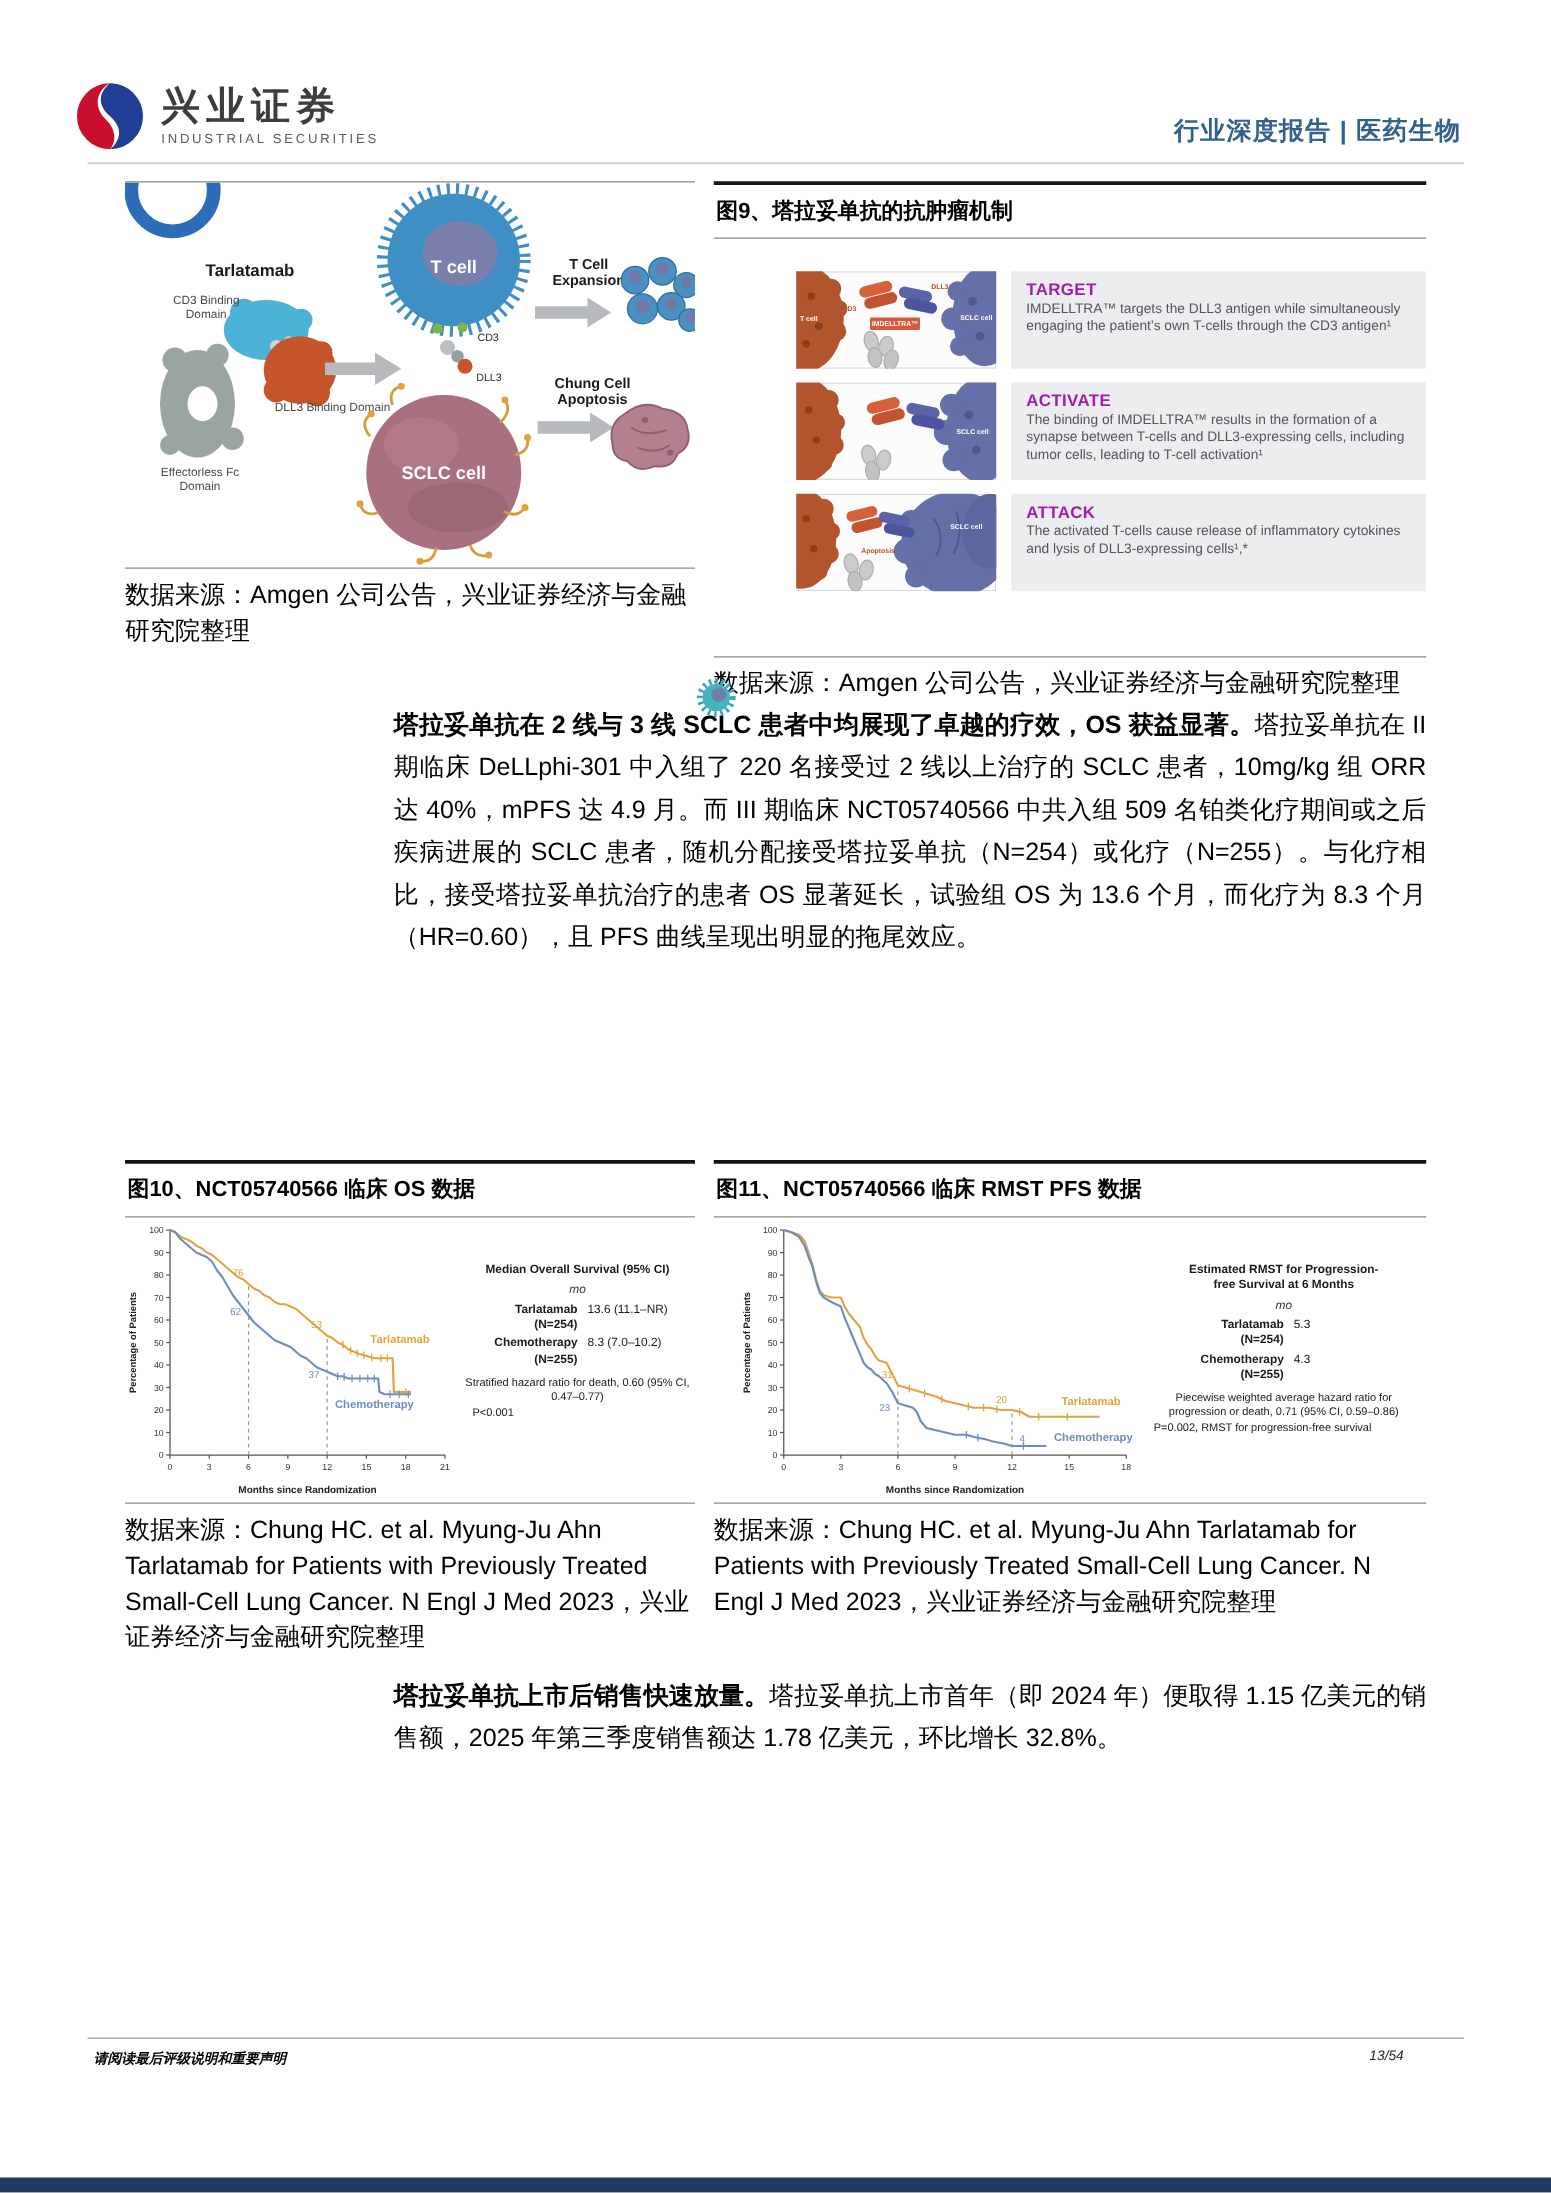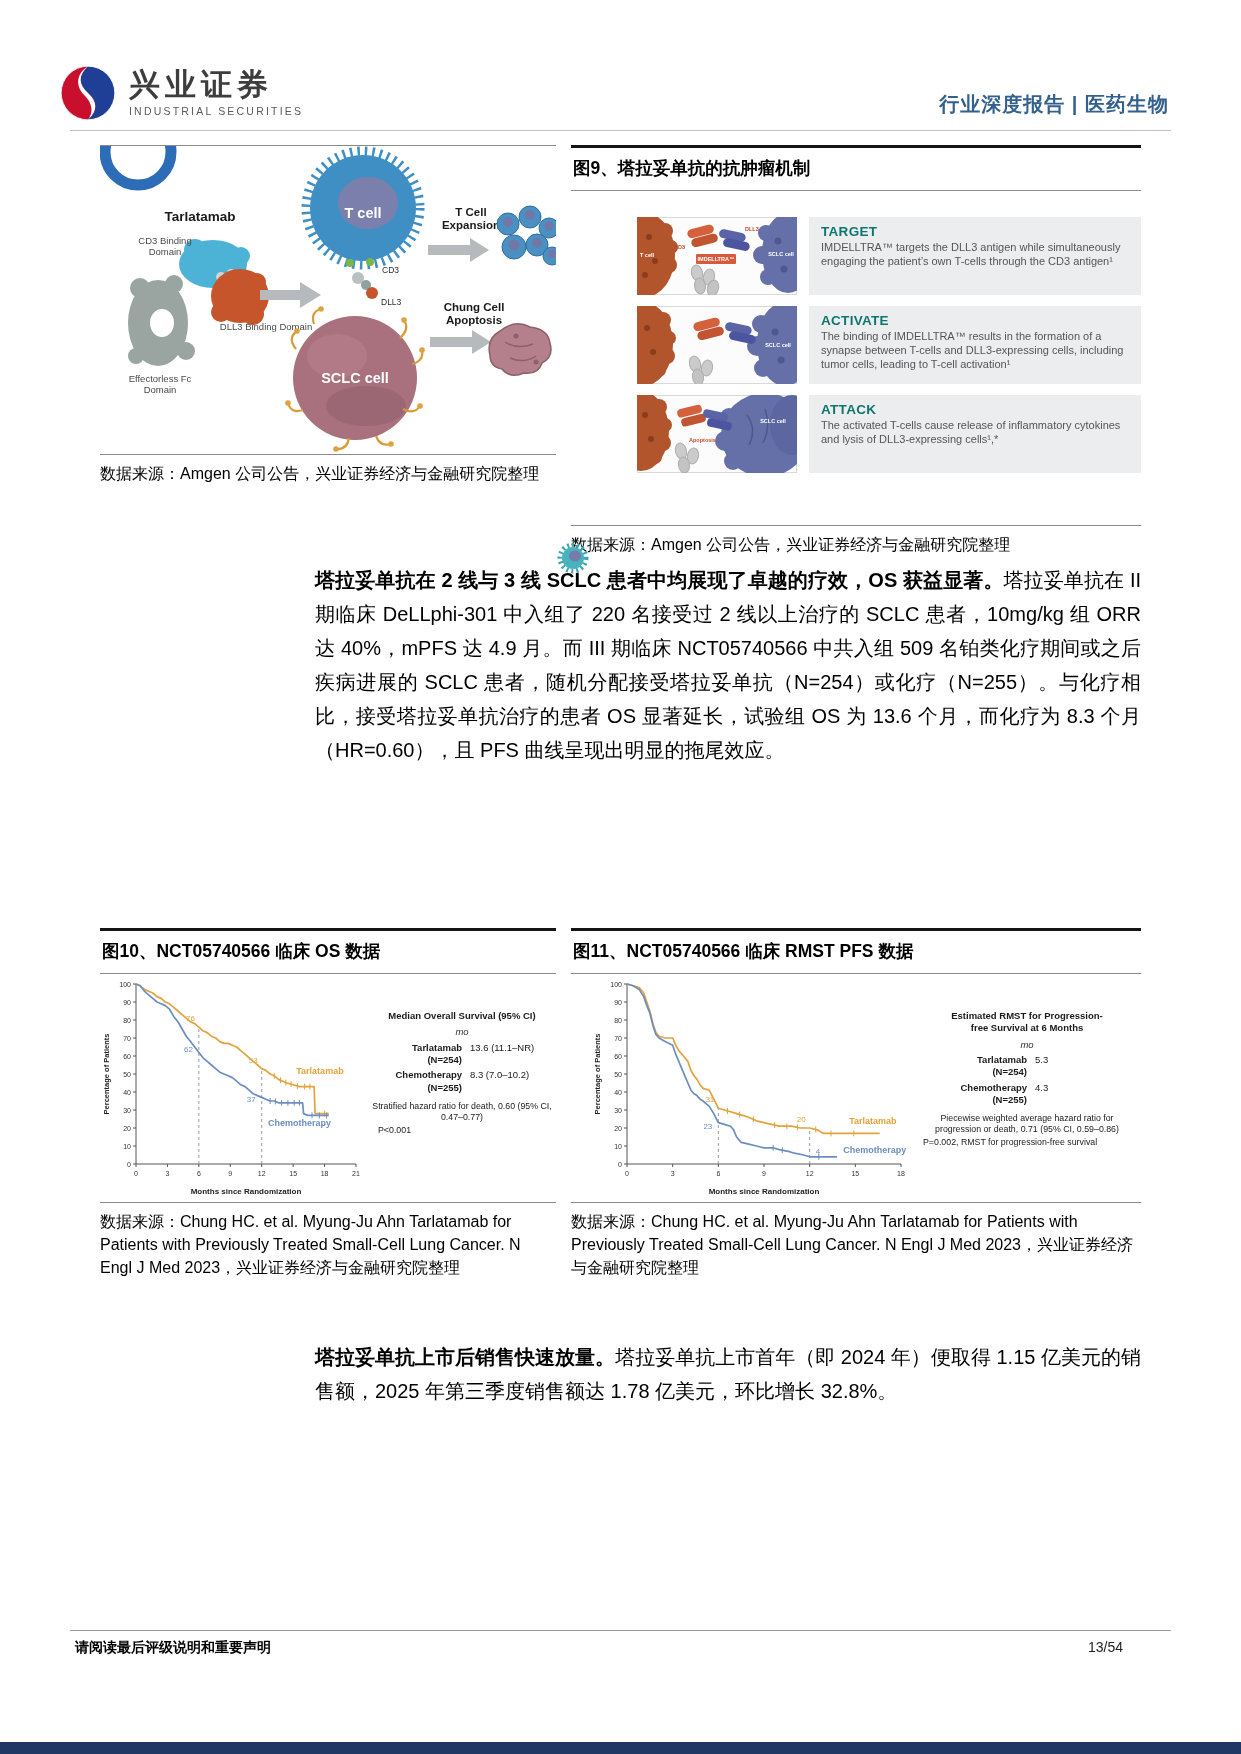--- a/index.html
+++ b/index.html
@@ -20,28 +20,28 @@
   .fig-row{position:absolute;left:100px;width:1041px;display:flex;gap:15px;}
   .row1{top:145px;}
   .row2{top:928px;}
   .col-l{width:456px;flex:0 0 456px;}
   .col-r{width:570px;flex:0 0 570px;}
   .fig-title{border-top:3px solid #151515;font-size:17.5px;font-weight:bold;
              padding:8px 0 10px 2px;color:#000;}
   .fig-body{border-top:1px solid #8a8a8a;position:relative;overflow:hidden;}
   .row1 .fig-body{height:308px;}
   .row2 .fig-body{height:228px;display:flex;align-items:flex-start;}
-  .fig-src{border-top:1px solid #8a8a8a;padding-top:7px;font-size:16px;line-height:1.44;color:#000;}
+  .fig-src{border-top:1px solid #8a8a8a;padding-top:7px;font-size:20px;line-height:1.44;color:#000;}
 
   
   .fig9-body{padding:26px 0 0 66px;display:flex;flex-direction:column;gap:11px;}
   .mech-panel{display:flex;gap:12px;height:78px;}
   .mech-img{flex:0 0 160px;}
   .mech-text{flex:1;background:#ebedef;padding:7px 12px 5px;}
-  .mech-head{color:#0f766e;font-weight:bold;font-size:13.5px;margin-bottom:2px;letter-spacing:.3px;}
+  .mech-head{color:#a21caf;font-weight:bold;font-size:13.5px;margin-bottom:2px;letter-spacing:.3px;}
   .mech-body{font-size:11px;color:#54555a;line-height:1.27;}
   .mech-tag-w{font-size:5.5px;fill:#fff;font-weight:bold;}
   .mech-tag-r{font-size:5.5px;fill:#c14a28;font-weight:bold;}
 
   
   .f8lbl{font-size:9.5px;color:#4a4a4a;line-height:1.15;text-align:center;
          font-family:"Liberation Sans",sans-serif;}
   .f8lbl.bold{font-weight:bold;font-size:11.5px;color:#1a1a1a;}
 
   
@@ -58,21 +58,21 @@
 
   
   .para{position:absolute;left:315px;width:826px;font-size:20px;line-height:34px;
         text-align:justify;color:#000;}
   .p1{top:543px;}
   .p2{top:1320px;}
 
   
   .ftr-rule{position:absolute;left:70px;right:70px;top:1630px;border-top:1px solid #9a9a9a;}
   .ftr{position:absolute;left:75px;right:118px;top:1639px;display:flex;
-       justify-content:space-between;font-size:14px;}
+       justify-content:space-between;font-size:11px;font-style:italic;}
   .ftr-disclaimer{font-weight:bold;}
   .ftr-page{color:#222;}
   .bottom-bar{position:absolute;left:0;right:0;bottom:0;height:12px;background:#1f3864;}
 
   .cell-fragment{position:absolute;left:556px;top:538px;}
 </style>
 </head>
 <body>
 
 <div class="page">

